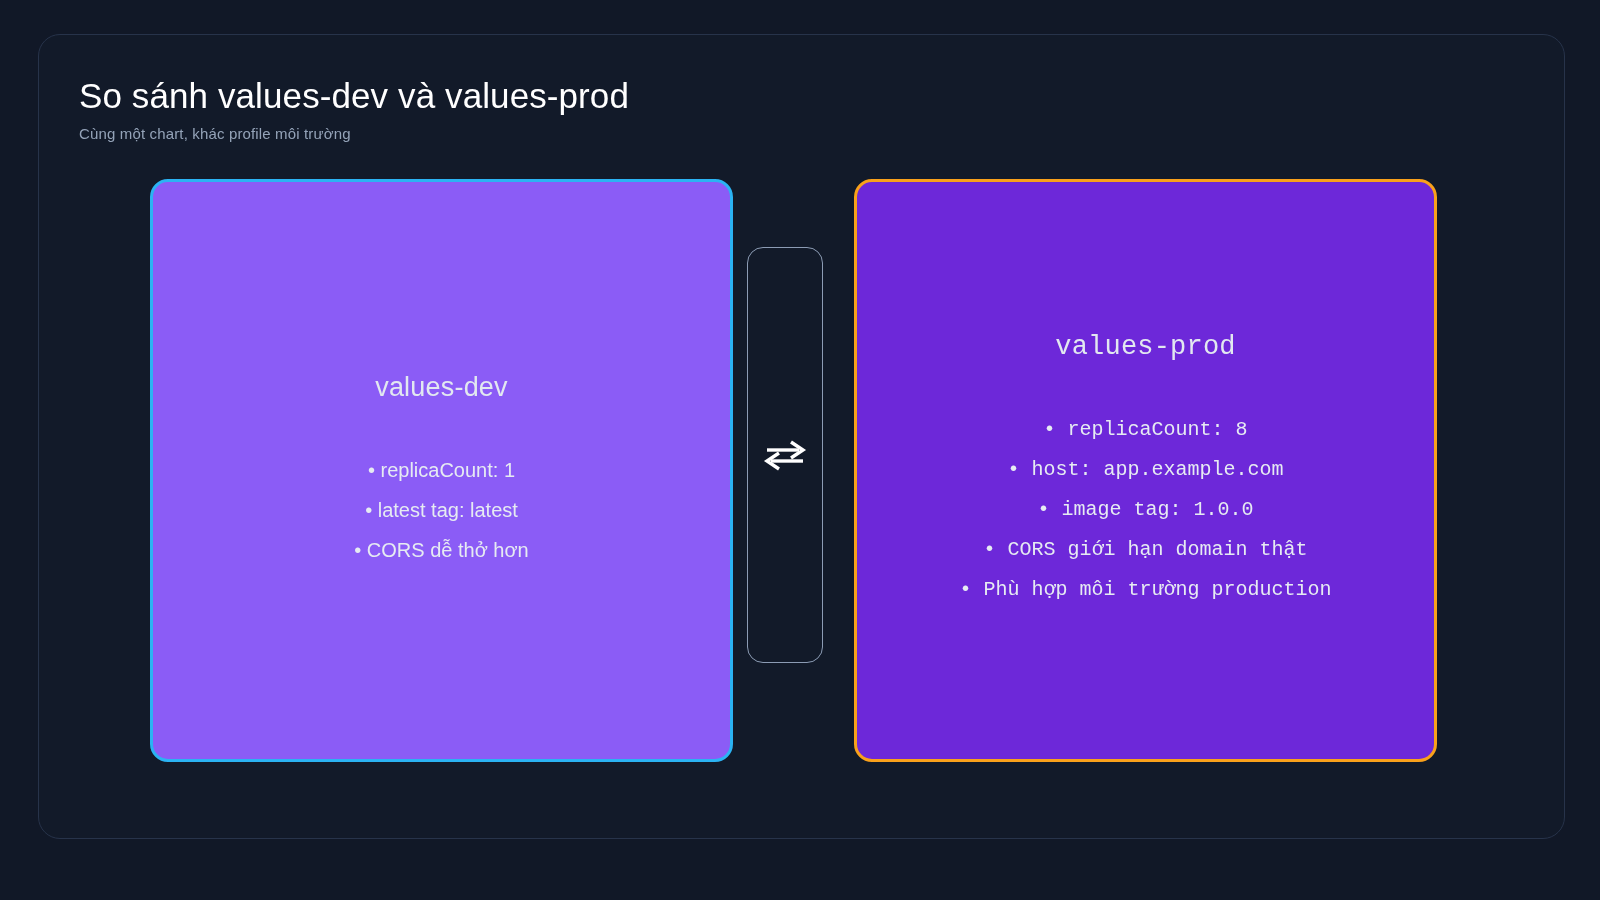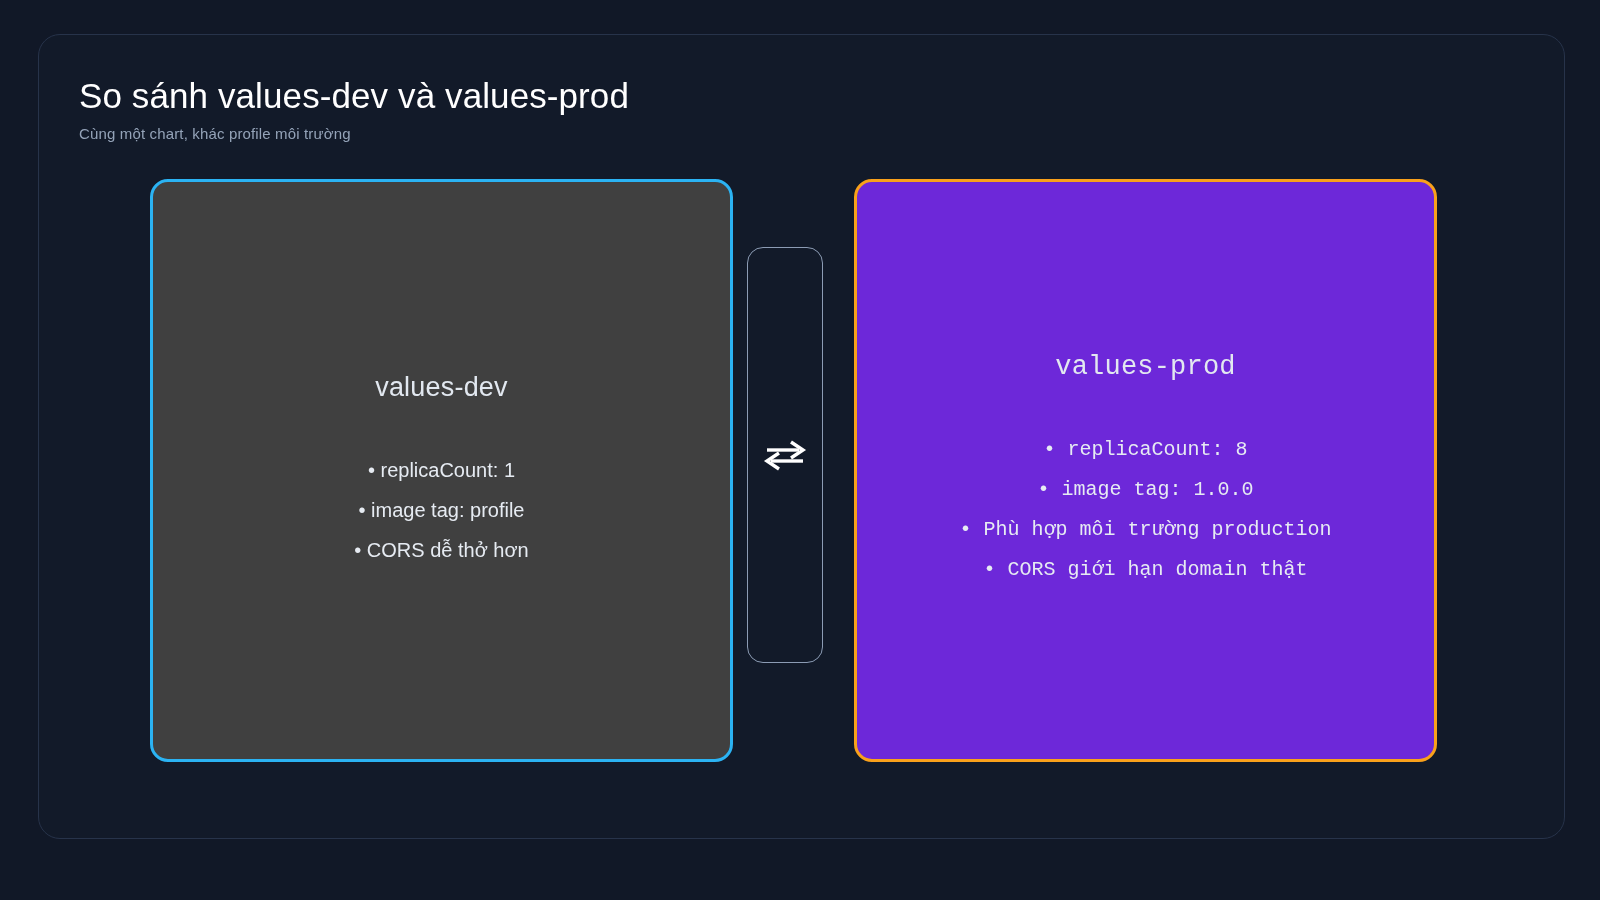--- a/index.html
+++ b/index.html
@@ -80,21 +80,21 @@
     border-style: solid;
     display: flex;
     flex-direction: column;
     align-items: center;
     justify-content: center;
     padding: 24px 18px;
   }
 
   .card-dev {
     left: 111px;
-    background: #404040;
+    background: #8b5cf6;
     border-color: #2bb3f3;
   }
 
   .card-prod {
     left: 815px;
     background: #6d28d9;
     border-color: #f9a11b;
     font-family: Liberation Mono, monospace;
   }
 
@@ -158,21 +158,21 @@
       <div class="page-title">So sánh values-dev và values-prod</div>
       <div class="page-subtitle">Cùng một chart, khác profile môi trường</div>
     </div>
 
     <div class="compare-row">
 
       <div class="card card-dev">
         <div class="card-title">values-dev</div>
         <ul class="card-list">
           <li>• replicaCount: 1</li>
-          <li>• image tag: profile</li>
+          <li>• latest tag: latest</li>
           <li>• CORS dễ thở hơn</li>
         </ul>
       </div>
 
       <div class="connector">
         <span class="connector-icon">
           <svg viewBox="0 0 48 48" aria-hidden="true">
 
             <path d="M6 19 H38" stroke="#ffffff" stroke-width="3.4" stroke-linecap="butt" fill="none"></path>
             <path d="M30 11 L42 19 L30 27" stroke="#ffffff" stroke-width="3.4" fill="none" stroke-linecap="butt" stroke-linejoin="miter"></path>
@@ -180,21 +180,22 @@
             <path d="M42 30 H10" stroke="#ffffff" stroke-width="3.4" stroke-linecap="butt" fill="none"></path>
             <path d="M18 22 L6 30 L18 38" stroke="#ffffff" stroke-width="3.4" fill="none" stroke-linecap="butt" stroke-linejoin="miter"></path>
           </svg>
         </span>
       </div>
 
       <div class="card card-prod">
         <div class="card-title">values-prod</div>
         <ul class="card-list">
           <li>• replicaCount: 8</li>
+          <li>• host: app.example.com</li>
           <li>• image tag: 1.0.0</li>
+          <li>• CORS giới hạn domain thật</li>
           <li>• Phù hợp môi trường production</li>
-          <li>• CORS giới hạn domain thật</li>
         </ul>
       </div>
 
     </div>
   </div>
 </div>
 
 </body></html>

